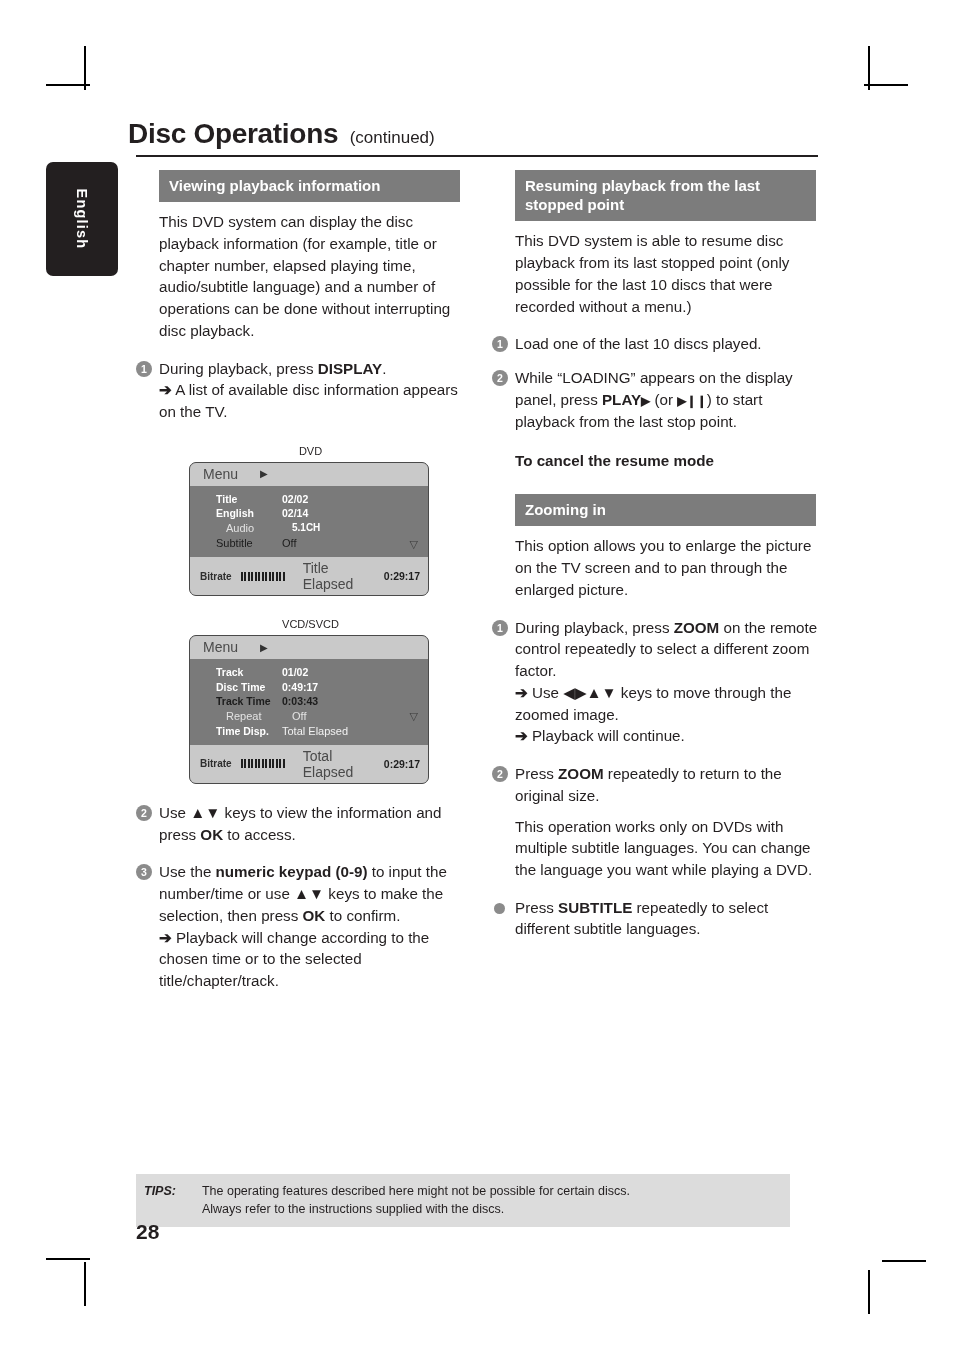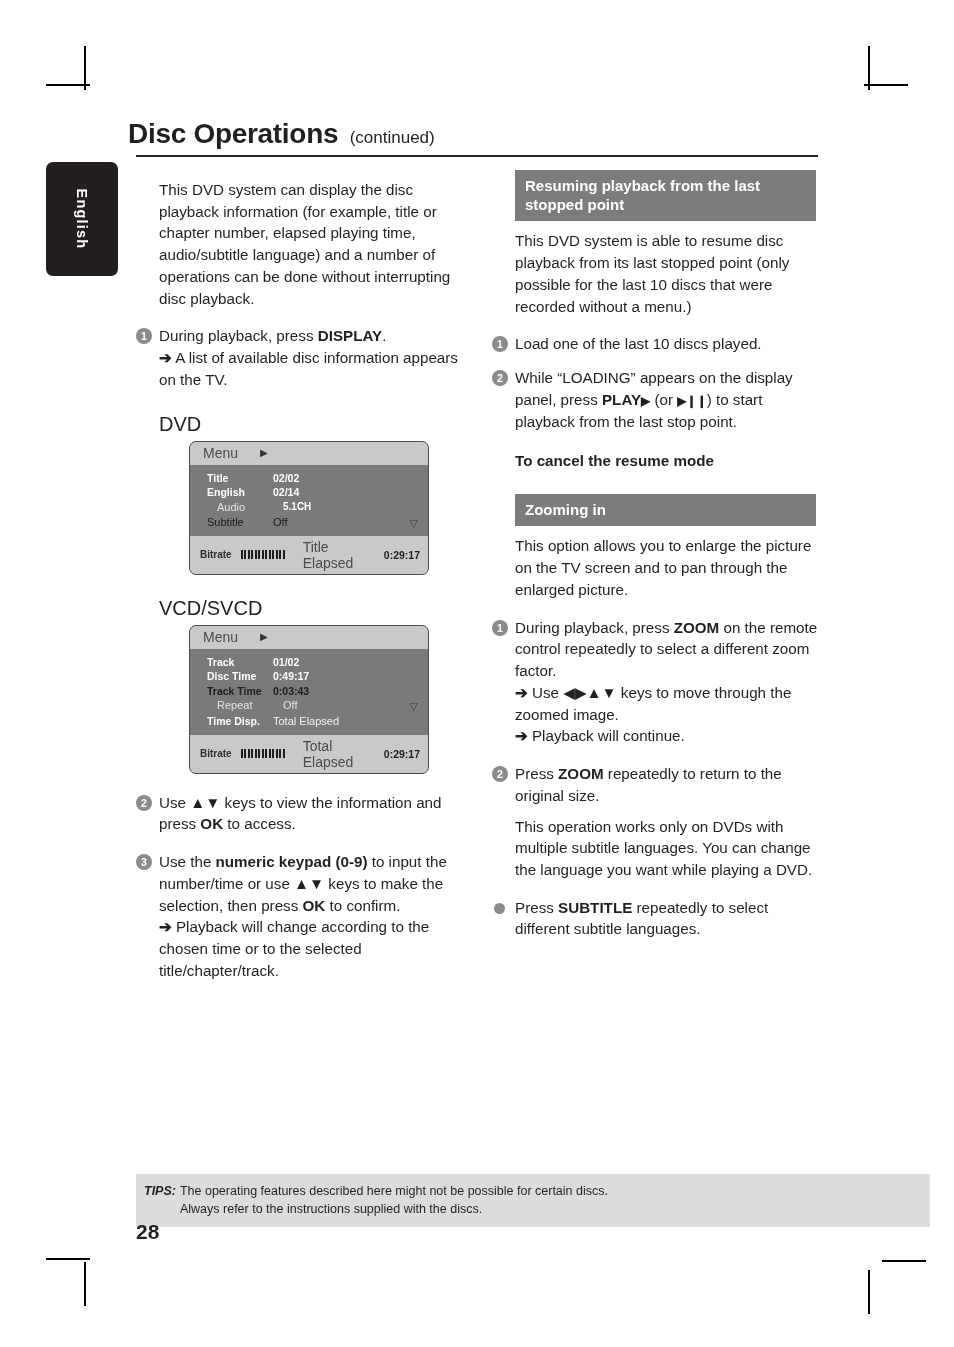--- a/index.html
+++ b/index.html
@@ -134,21 +134,22 @@
   }
   .arrow { font-weight: bold; }
   .sub-head {
     font-size: 15.2px;
     font-weight: bold;
     margin: 20px 0 0 23px;
   }
 
   
   .osd-caption {
-    font-size: 20px;
+    text-align: center;
+    font-size: 11px;
     margin: 22px 0 5px 0;
     width: 303px;
     margin-left: 23px;
   }
   .osd {
     margin-left: 53px;
     width: 240px;
     border: 1.5px solid #4a4a4a;
     border-radius: 7px;
     overflow: hidden;
@@ -168,21 +169,21 @@
   .osd-body {
     padding: 6px 0 6px 0;
     position: relative;
   }
   .osd-row {
     display: flex;
     font-size: 10.5px;
     font-weight: bold;
     color: #ffffff;
     line-height: 1.38;
-    padding-left: 17px;
+    padding-left: 26px;
   }
   .osd-row .k { width: 66px; flex: none; }
   .osd-row.dim { color: #e3e3e3; font-weight: normal; font-size: 11px; }
   .osd-row.dim .k { font-weight: normal; margin-left: 10px; }
   .osd-row.dark { color: #1c1c1c; }
   .osd-down {
     position: absolute;
     right: 10px;
     bottom: 6px;
     font-size: 11px;
@@ -202,26 +203,26 @@
   .osd-bars i { display: block; width: 2px; height: 9px; background: #1e1e1e; }
   .osd-foot .spacer { flex: 1; }
   .osd-foot .lbl { font-weight: normal; color: #4a4a4a; font-size: 14px; }
   .osd-foot .val { font-weight: bold; color: #1e1e1e; font-size: 10.5px; }
 
   
   #tips {
     position: absolute;
     left: 136px;
     top: 1174px;
-    width: 794px;
+    width: 654px;
     background: #dcdcdc;
     padding: 8px 0 9px 8px;
     box-sizing: border-box;
     display: flex;
-    gap: 4px;
+    gap: 26px;
     font-size: 12.5px;
     line-height: 1.45;
   }
   #tips-label { font-weight: bold; font-style: italic; flex: none; }
   #page-number {
     position: absolute;
     left: 136px;
     top: 1220px;
     font-size: 21px;
     font-weight: bold;
@@ -244,20 +245,21 @@
   <span id="title-cont">(continued)</span>
 </div>
 <div id="title-rule"></div>
 
 <div id="lang-tab">
   <span id="lang-tab-label">English</span>
 </div>
 
 <div class="col" id="col-left">
 
+  <div class="sec-head">Viewing playback information</div>
 
   <div class="para">This DVD system can display the disc playback information (for example, title or chapter number, elapsed playing time, audio/subtitle language) and a number of operations can be done without interrupting disc playback.</div>
 
   <div class="step">
     <span class="step-num">1</span>
     <span>During playback, press </span><b>DISPLAY</b><span>.</span><br>
     <span class="arrow">➔</span>
     <span>A list of available disc information appears on the TV.</span>
   </div>
 

